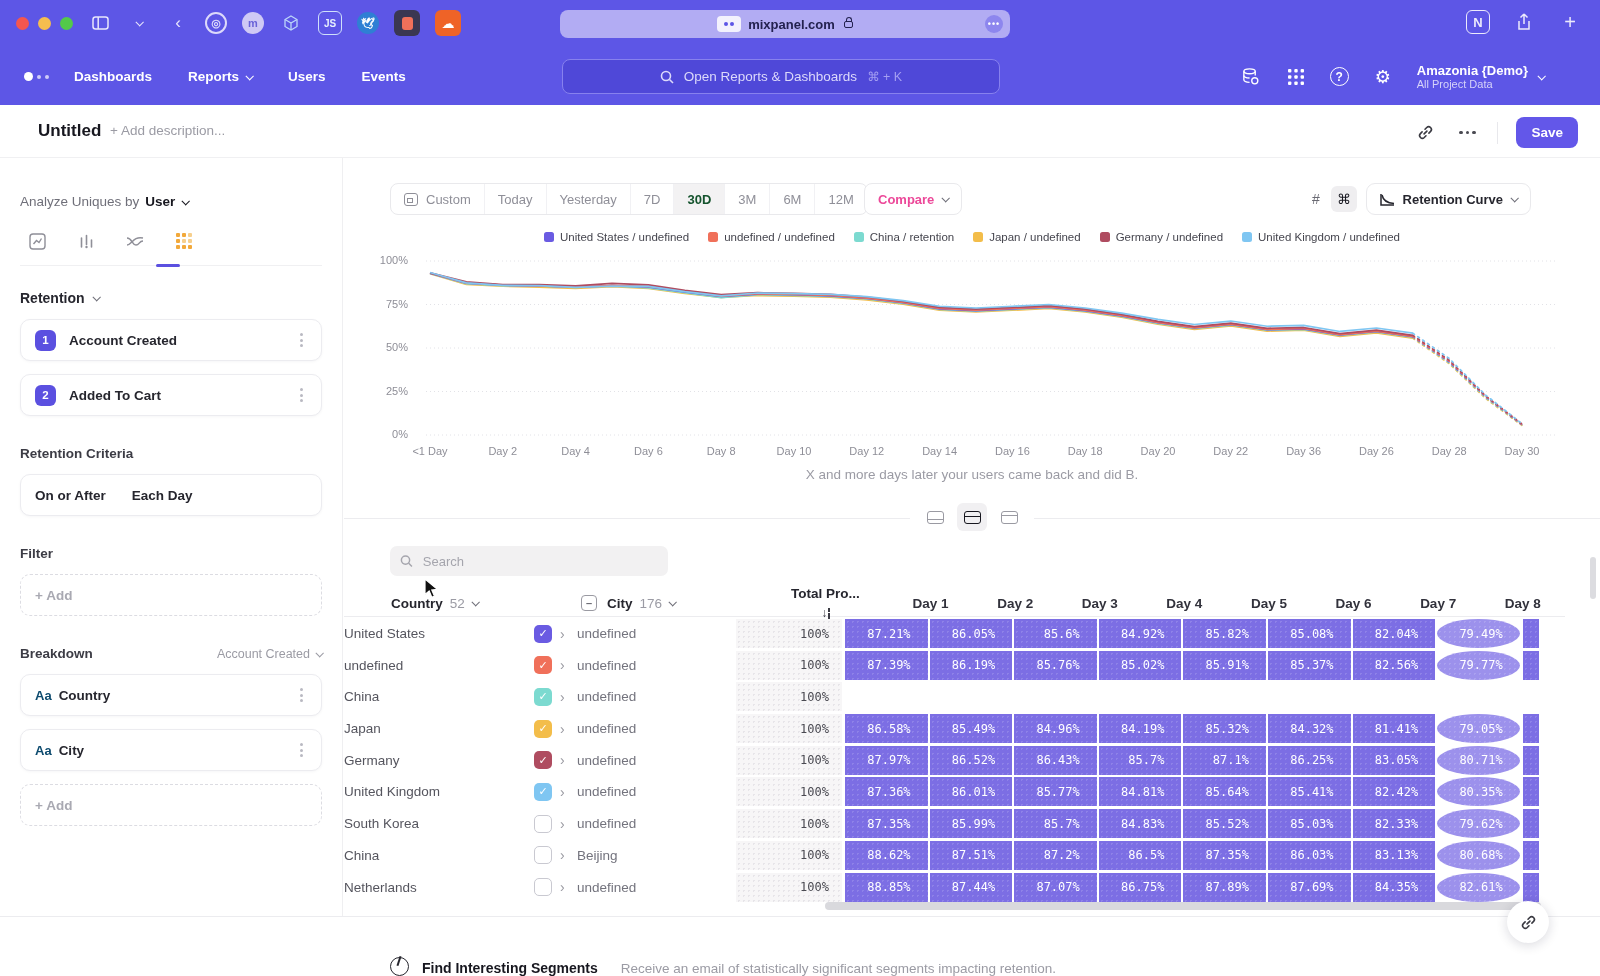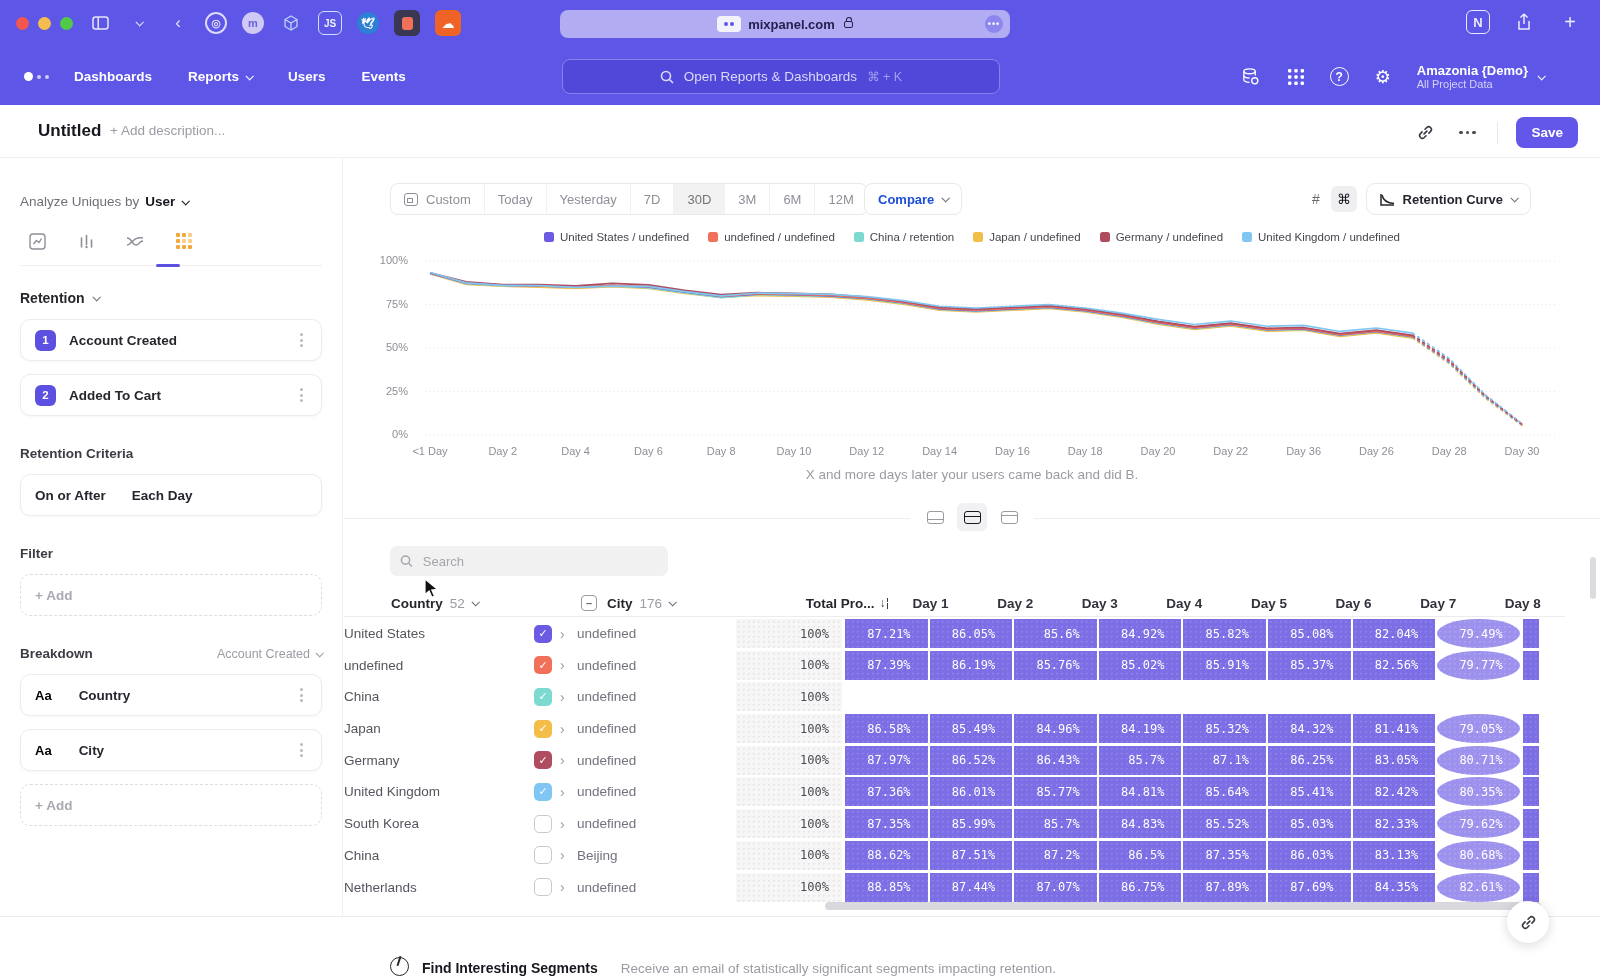--- a/index.html
+++ b/index.html
@@ -65,32 +65,32 @@
              box-shadow:0 1px 3px rgba(25,25,60,.04);display:flex;align-items:center;padding:0 14px;font-size:13.5px;color:#26262e;font-weight:600;}
   .badge-num{width:21px;height:21px;border-radius:6px;background:#5b50e0;color:#fff;font-size:11.5px;font-weight:700;
              display:flex;align-items:center;justify-content:center;margin-right:13px;}
   .kebab{margin-left:auto;display:flex;flex-direction:column;gap:2.6px;padding:4px;}
   .kebab i{width:3px;height:3px;border-radius:50%;background:#b9b9c2;}
   .side-label{margin-top:30px;font-size:13.5px;font-weight:700;color:#3c3c45;}
   .dashed-card{margin-top:13px;height:42px;border:1px dashed #dcdce2;border-radius:10px;display:flex;align-items:center;
                padding:0 14px;font-size:13.5px;color:#a9a9b2;font-weight:600;gap:4px;}
   .bd-row{margin-top:30px;display:flex;align-items:center;justify-content:space-between;}
   .bd-scope{font-size:12.5px;color:#9b9ba4;display:flex;align-items:center;gap:6px;}
-  .aa{color:#000000;font-weight:700;font-size:13px;margin-right:27px;}
+  .aa{color:#0c4a6e;font-weight:700;font-size:13px;margin-right:7px;}
   .crit-vals{display:flex;gap:26px;font-weight:600;}
   
   .main{position:absolute;left:344px;top:158px;right:0;bottom:60px;background:#fff;overflow:hidden;}
   .range-group{position:absolute;left:46px;top:25px;height:32px;border:1px solid #e9e9ec;border-radius:8px;display:flex;align-items:stretch;overflow:hidden;background:#fff;}
   .range-item{display:flex;align-items:center;padding:0 13px;font-size:13px;color:#8f8f98;border-left:1px solid #f1f1f4;}
   .range-item:first-child{border-left:none;}
-  .range-item.active{background:#f3f2f3;color:#737373;font-weight:400;}
+  .range-item.active{background:#f3f2f3;color:#14532d;font-weight:700;}
   .cal-icon{width:14px;height:13px;border:1.6px solid #8f8f98;border-radius:3px;margin-right:8px;position:relative;}
   .cal-icon:before{content:"";position:absolute;left:2px;bottom:2px;width:4px;height:3px;border:1px solid #8f8f98;}
   .btn{display:flex;align-items:center;gap:8px;border:1px solid #e9e9ec;border-radius:8px;background:#fff;font-size:13px;color:#26262e;padding:0 13px;height:32px;}
-  .compare-btn{position:absolute;left:520px;top:25px;font-weight:600;color:#1d4ed8;}
+  .compare-btn{position:absolute;left:520px;top:25px;font-weight:600;color:#ec4899;}
   .mtoggle{position:absolute;top:28px;width:26px;height:26px;display:flex;align-items:center;justify-content:center;font-size:14px;color:#6a6a73;border-radius:6px;}
   .mtoggle.active{background:#efeef0;color:#17171f;}
   .view-dd{position:absolute;right:69px;top:25px;font-weight:600;color:#26262e;border-radius:9px;}
   .legend{position:absolute;left:0;right:0;top:73px;display:flex;justify-content:center;gap:19px;font-size:11.5px;color:#46464f;}
   .lg-item{display:flex;align-items:center;gap:6px;}
   .lg-sw{width:10px;height:10px;border-radius:2.5px;}
   .ylabels span{position:absolute;left:14px;width:50px;text-align:right;font-size:11px;color:#8e8e97;}
   .chart-svg{position:absolute;left:82px;top:95px;}
   .xlabels span{position:absolute;top:287px;transform:translateX(-50%);font-size:11px;color:#8e8e97;white-space:nowrap;}
   .caption{position:absolute;left:0;right:0;top:309px;text-align:center;font-size:13.5px;color:#9b9ba4;}
@@ -108,21 +108,21 @@
   .search-box input{border:none;outline:none;background:transparent;font-size:13px;color:#3c3c45;width:100%;font-family:"Liberation Sans",sans-serif;}
   .search-box input::placeholder{color:#a5a5ad;}
   
   .t-header{position:absolute;left:0;top:432px;right:35px;height:27px;display:flex;align-items:center;padding-left:47px;
             border-bottom:1px solid #ececef;font-size:13.5px;color:#26262e;font-weight:600;}
   .th-country{width:190px;display:flex;align-items:center;gap:7px;}
   .cnt{color:#9b9ba4;font-weight:400;}
   .th-chk{width:26px;}
   .chk-ind{width:16px;height:16px;border:1.6px solid #9a9aa2;border-radius:4px;color:#6a6a73;font-size:11px;display:flex;align-items:center;justify-content:center;}
   .th-city{width:156px;display:flex;align-items:center;gap:7px;}
-  .th-total{width:125px;display:flex;align-items:center;justify-content:flex-end;gap:5px;}
+  .th-total{width:125px;display:flex;align-items:center;justify-content:flex-end;gap:5px;flex-direction:column;}
   .sort-ic{font-size:12px;color:#3c3c45;display:flex;align-items:flex-start;}
   .sort-bars{display:flex;flex-direction:column;gap:1.5px;margin-top:2px;margin-left:1px;}
   .sort-bars i{width:1.5px;height:3.5px;background:#3c3c45;}
   .day-h{width:84.6px;text-align:right;padding-right:24px;font-weight:600;color:#32323c;}
   .rows{position:absolute;left:0;top:461px;right:0;}
   .trow{display:flex;align-items:center;height:29px;margin-bottom:2.7px;}
   .c-country{width:190px;font-size:13.5px;color:#55555e;}
   .c-chk{width:26px;}
   .cbox{width:18px;height:18px;border-radius:5px;display:flex;align-items:center;justify-content:center;color:#fff;font-size:11px;}
   .cbox.un{border:1.6px solid #c9c9d1;background:#fff;}

